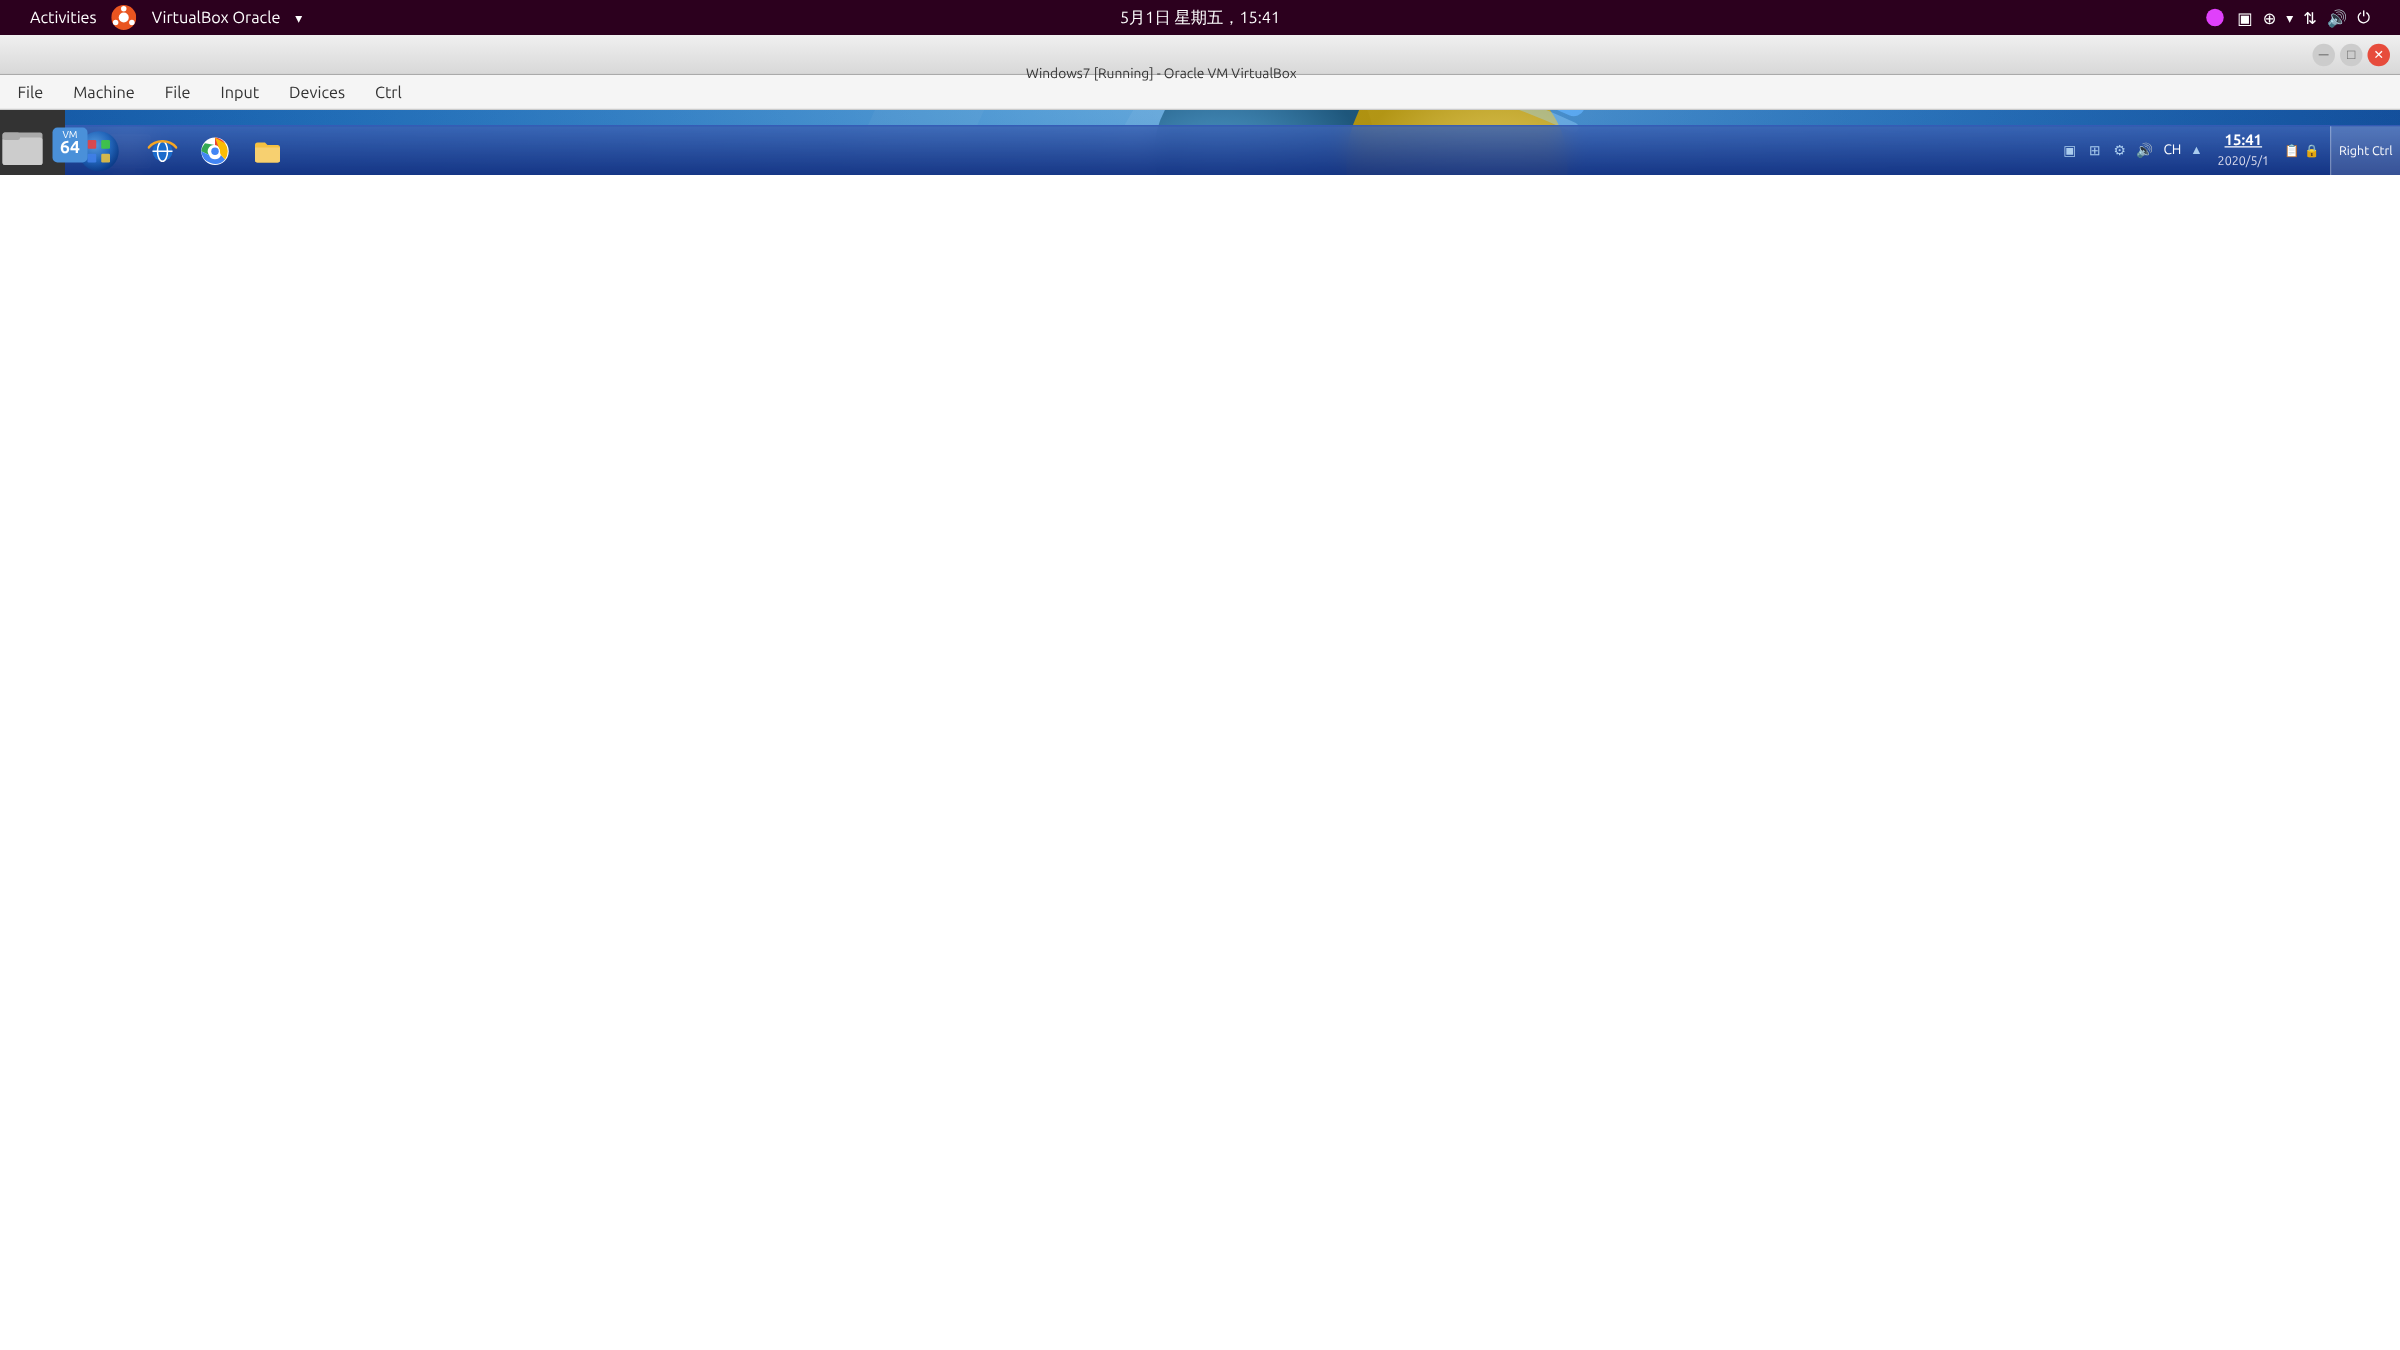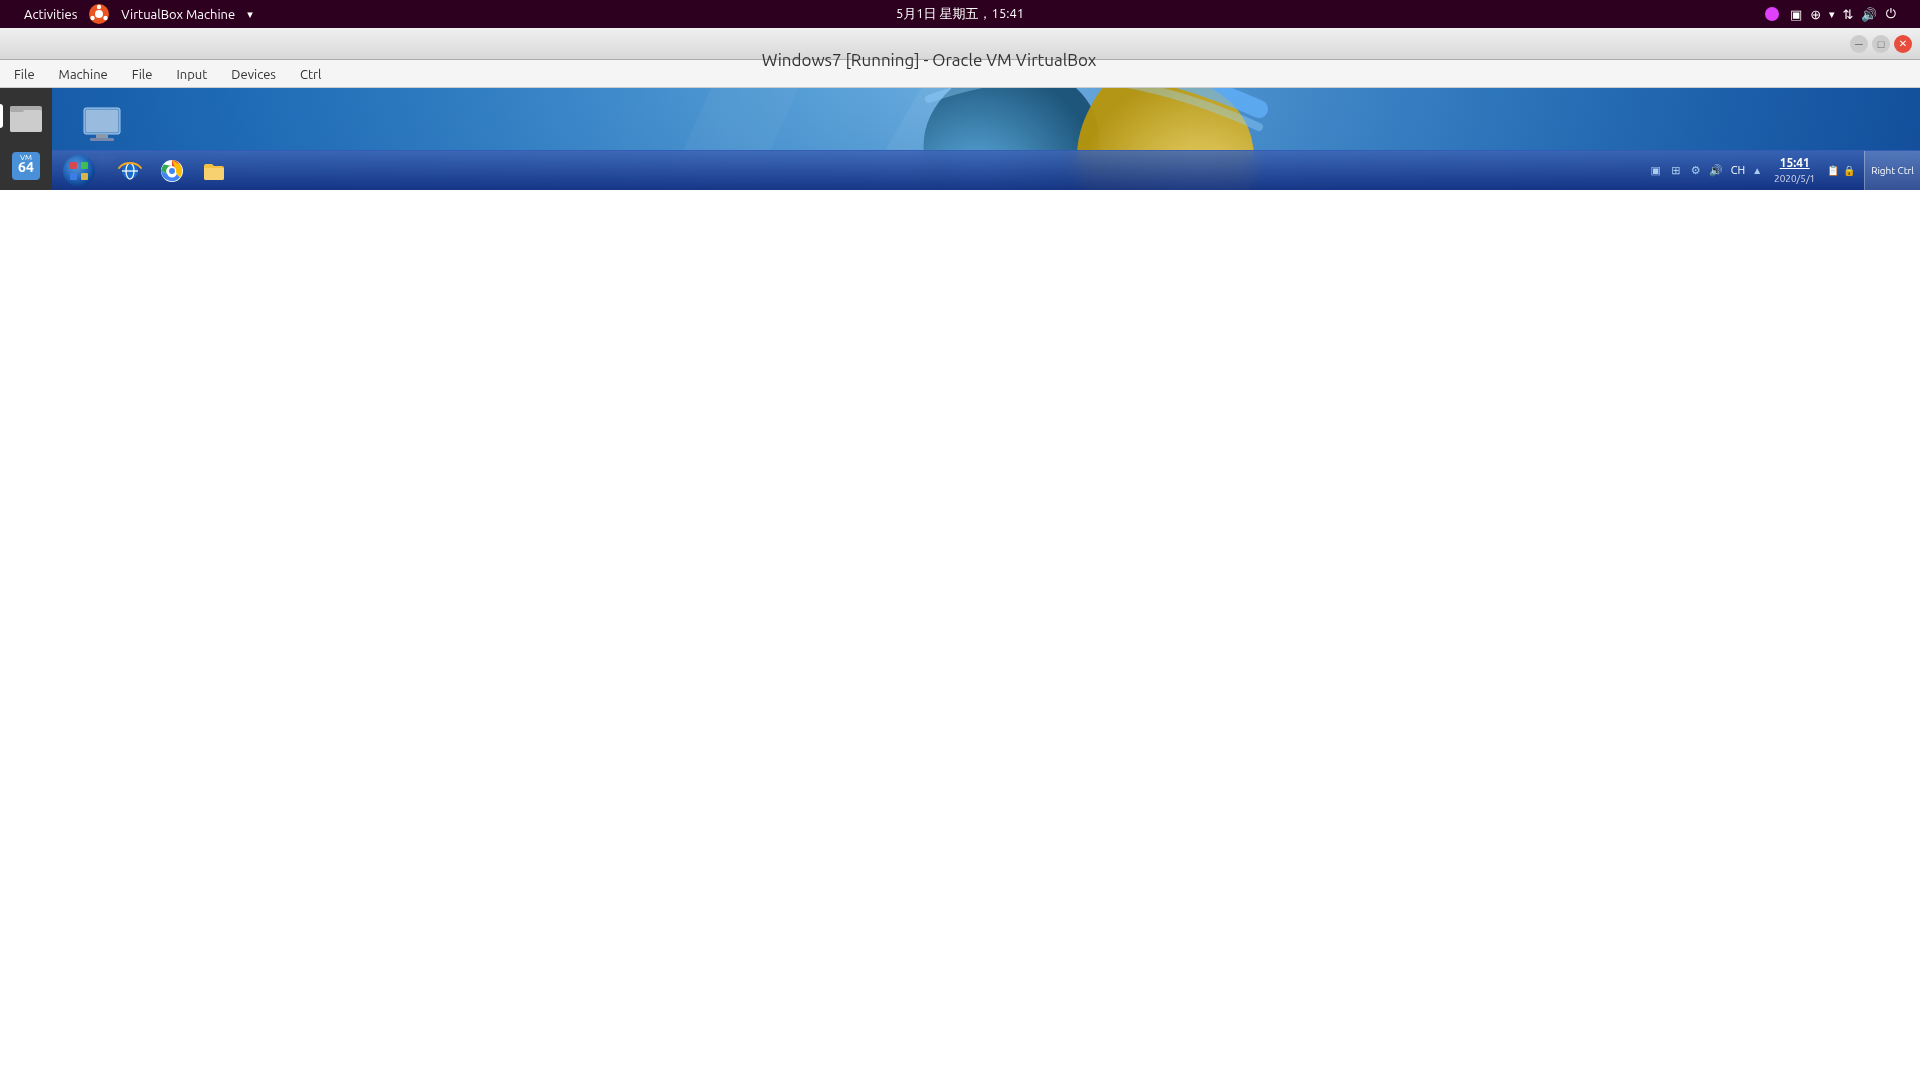--- a/index.html
+++ b/index.html
@@ -52,21 +52,21 @@
     #vbox-titlebar {
       height: 32px;
       background: linear-gradient(to bottom, #f0f0f0, #d8d8d8);
       border-bottom: 1px solid #aaa;
       display: flex;
       align-items: center;
       justify-content: space-between;
       padding: 0 8px;
     }
     #vbox-titlebar .title {
-      font-size: 17px;
+      font-size: 11px;
       color: #333;
       font-weight: normal;
       margin-top: 31px;
     }
     #vbox-titlebar .window-controls {
       display: flex;
       gap: 4px;
     }
     .win-btn {
       width: 18px;
@@ -106,21 +106,21 @@
       display: flex;
       flex: 1;
       position: relative;
     }
 
     
     #ubuntu-sidebar {
       width: 52px;
       background: #333;
       display: flex;
-      flex-direction: column;
+      flex-direction: row;
       align-items: center;
       padding-top: 4px;
       gap: 2px;
       z-index: 10;
     }
     .sidebar-app {
       width: 46px;
       height: 46px;
       border-radius: 8px;
       display: flex;
@@ -281,21 +281,21 @@
   <div class="left-section">
     <span class="activities-btn">Activities</span>
 
     <svg width="20" height="20" viewBox="0 0 20 20">
       <circle cx="10" cy="10" r="10" fill="#e95420"></circle>
       <circle cx="10" cy="10" r="4" fill="white"></circle>
       <circle cx="10" cy="3" r="2.2" fill="white"></circle>
       <circle cx="16.5" cy="14" r="2.2" fill="white"></circle>
       <circle cx="3.5" cy="14" r="2.2" fill="white"></circle>
     </svg>
-    <span class="machine-title">VirtualBox Machine</span>
+    <span class="machine-title">VirtualBox Oracle</span>
     <span style="color:#fff;font-size:11px;">▾</span>
   </div>
   <div class="center-section">
     <span>5月1日 星期五，15:41</span>
   </div>
   <div class="right-section">
 
     <span style="width:18px;height:18px;display:inline-flex;align-items:center;">
       <svg width="16" height="16" viewBox="0 0 16 16">
           <circle cx="8" cy="8" r="7" fill="#e040fb"></circle>

